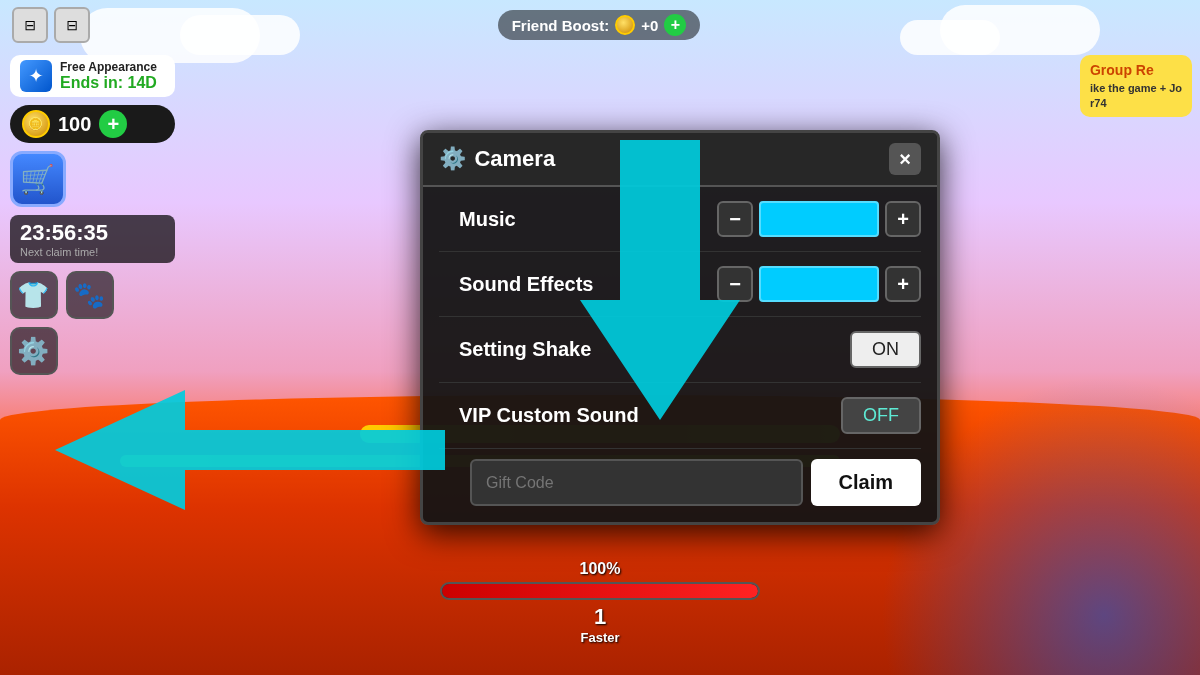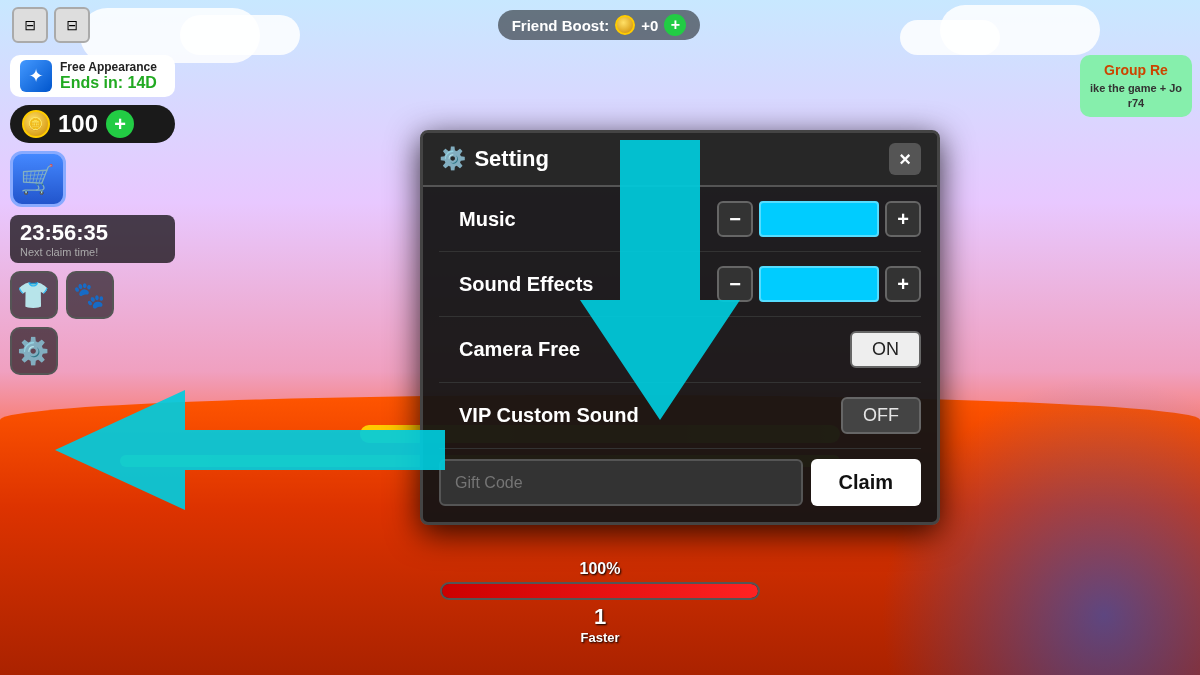--- a/index.html
+++ b/index.html
@@ -187,21 +187,21 @@
       border-radius: 50%;
       border: 2px solid #ffcc00;
       display: flex;
       align-items: center;
       justify-content: center;
       font-size: 12px;
     }
 
     .coin-amount {
       color: white;
-      font-size: 24px;
+      font-size: 20px;
       font-weight: 900;
     }
 
     .plus-circle {
       width: 28px;
       height: 28px;
       background: #22cc44;
       border-radius: 50%;
       display: flex;
       align-items: center;
@@ -272,29 +272,28 @@
       font-size: 26px;
       cursor: pointer;
       border: 2px solid #555;
     }
 
     
     .group-reward {
       position: absolute;
       top: 55px;
       right: 8px;
-      background: #86efac;
+      background: #fde047;
       border-radius: 10px;
       padding: 6px 10px;
       max-width: 140px;
       font-size: 11px;
       font-weight: bold;
       color: #333;
       line-height: 1.4;
-      text-align: center;
     }
 
     .group-reward-title {
       font-size: 14px;
       font-weight: 900;
       color: #cc4400;
     }
 
     
     .bottom-bar {
@@ -459,21 +458,21 @@
       border: 2px solid #666;
     }
 
     .toggle-on {
       background: #eee;
       color: #222;
     }
 
     .toggle-off {
       background: #444;
-      color: #e5e5e5;
+      color: #5eead4;
     }
 
     .sound-input {
       width: 100%;
       background: #333;
       border: 2px solid #555;
       border-radius: 6px;
       padding: 10px 14px;
       color: #888;
       font-size: 16px;
@@ -491,20 +490,21 @@
     .gift-input {
       flex: 1;
       background: #333;
       border: 2px solid #555;
       border-radius: 6px;
       padding: 12px 14px;
       color: #888;
       font-size: 16px;
       font-family: inherit;
       outline: none;
+      margin-left: 31px;
     }
 
     .claim-btn {
       background: white;
       color: #111;
       border: none;
       border-radius: 6px;
       padding: 12px 28px;
       font-size: 20px;
       font-weight: 900;
@@ -597,21 +597,21 @@
     <span class="speed-num">1</span>
     <span>Faster</span>
   </div>
 </div>
 
 <div class="modal-overlay">
   <div class="settings-modal">
     <div class="modal-header">
       <div class="modal-title">
         <span>⚙️</span>
-        <span>Setting</span>
+        <span>Camera</span>
       </div>
       <button class="modal-close">×</button>
     </div>
 
     <div class="modal-body">
       
       <div class="setting-row">
         <span class="setting-label">Music</span>
         <div class="setting-control">
           <button class="ctrl-btn">−</button>
@@ -625,21 +625,21 @@
         <span class="setting-label">Sound Effects</span>
         <div class="setting-control">
           <button class="ctrl-btn">−</button>
           <div class="slider-bar"></div>
           <button class="ctrl-btn">+</button>
         </div>
       </div>
 
       
       <div class="setting-row">
-        <span class="setting-label">Camera Free</span>
+        <span class="setting-label">Setting Shake</span>
         <div class="setting-control">
           <button class="toggle-btn toggle-on">ON</button>
         </div>
       </div>
 
       
       <div class="setting-row">
         <span class="setting-label">VIP Custom Sound</span>
         <div class="setting-control">
           <button class="toggle-btn toggle-off">OFF</button>

